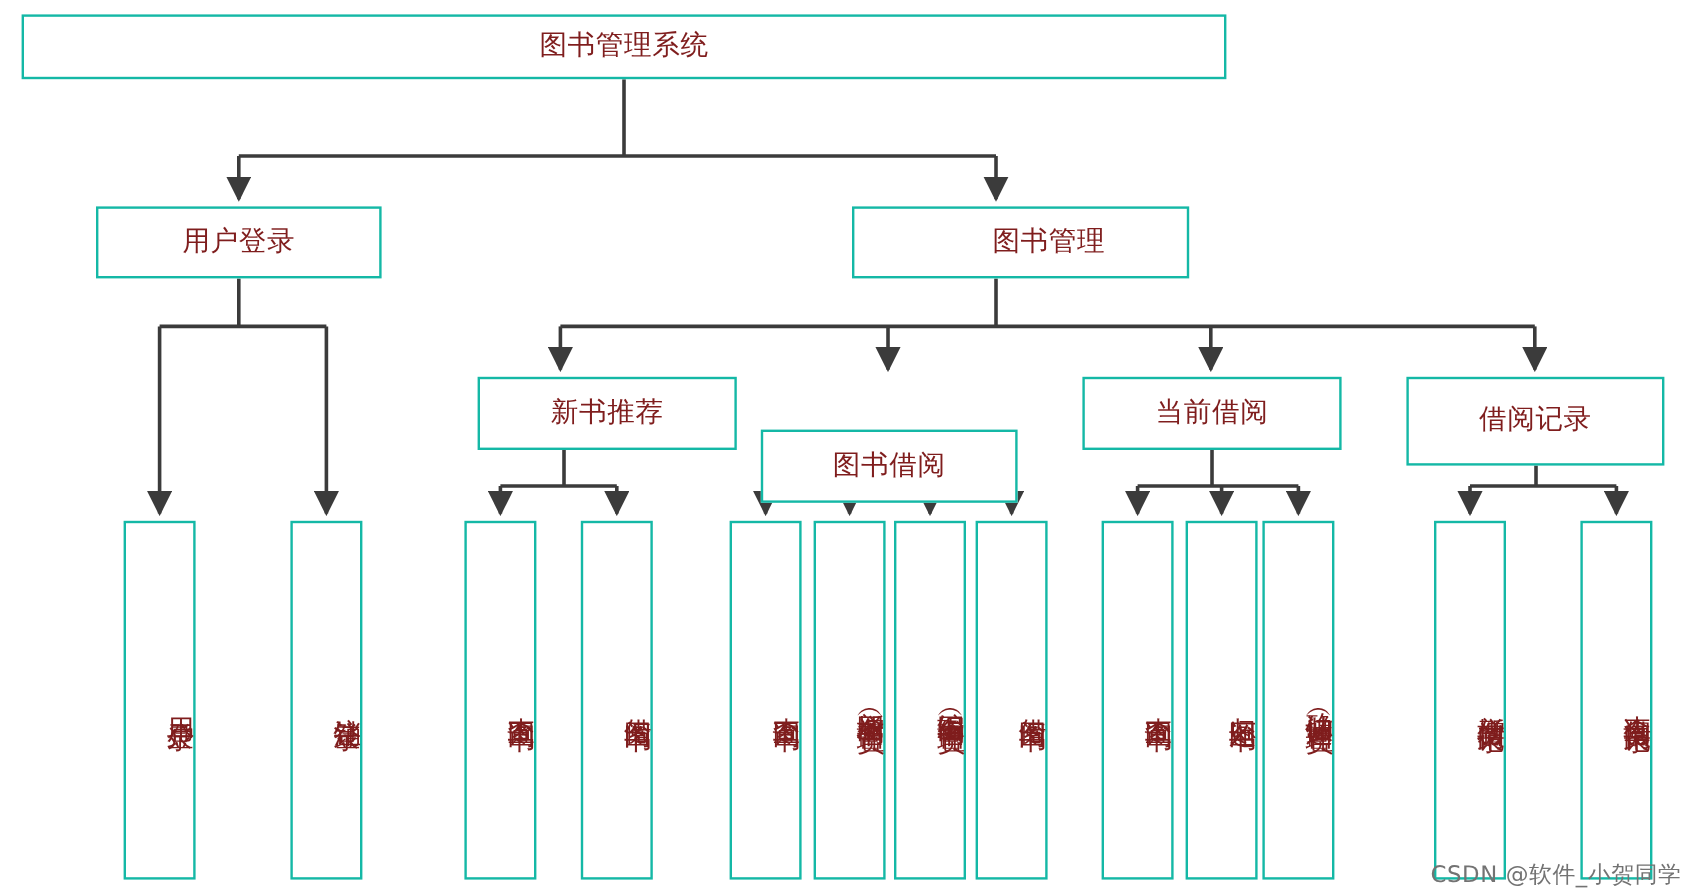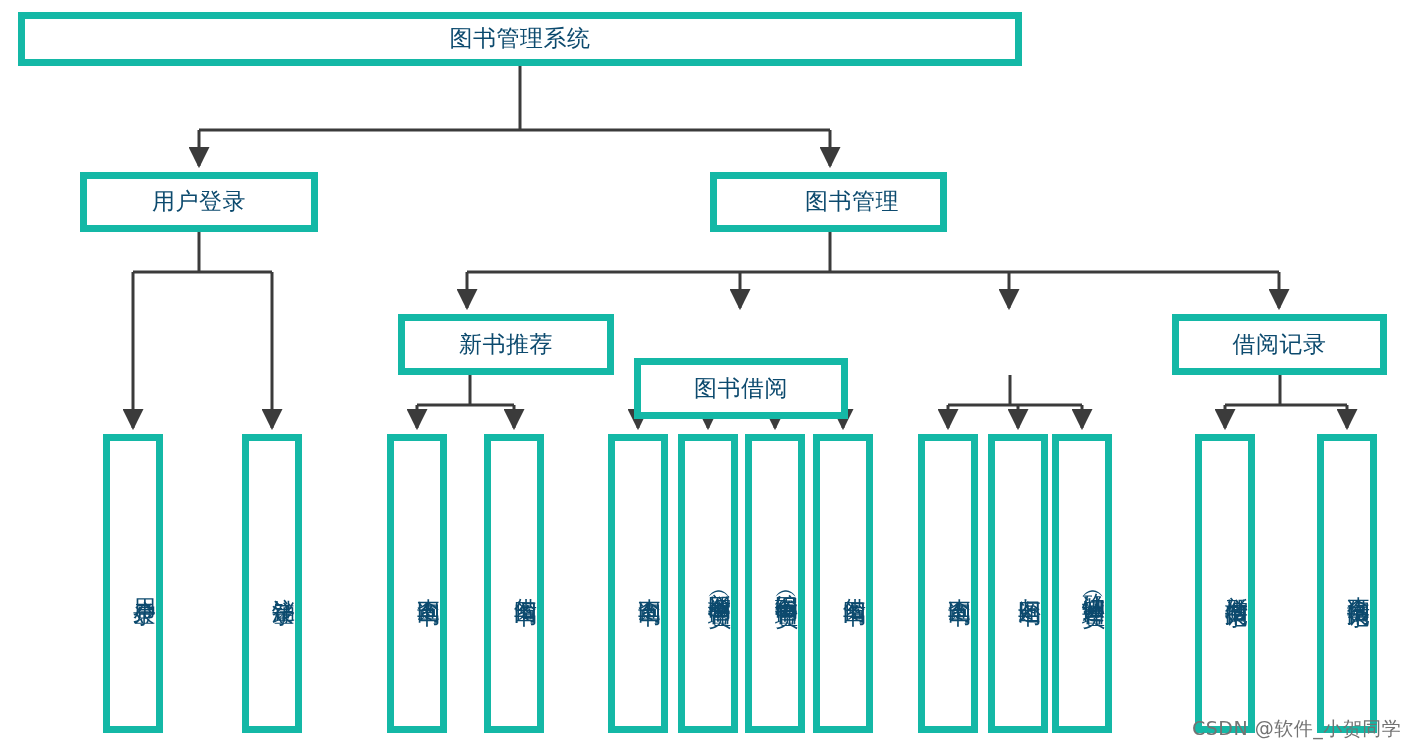--- a/index.html
+++ b/index.html
@@ -20,23 +20,23 @@
   #edges {
     position: absolute;
     left: 0;
     top: 0;
     width: 1405px;
     height: 747px;
   }
   .node {
     position: absolute;
     box-sizing: border-box;
-    border: 7px solid #14b8a6;
+    border: 2px solid #14b8a6;
     background: #ffffff;
-    color: #0c4a6e;
+    color: #7f1d1d;
     display: flex;
     align-items: center;
     justify-content: center;
     text-align: left;
   }
   .node.horiz {
     font-size: 23px;
     letter-spacing: 0.5px;
     line-height: 1.1;
   }
@@ -119,25 +119,26 @@
       <path d="M 1280 375 L 1280 405"></path>
       <path d="M 1225 405 L 1347 405"></path>
       <path d="M 1225 405 L 1225 428" marker-end="url(#arrow)"></path>
       <path d="M 1347 405 L 1347 428" marker-end="url(#arrow)"></path>
     </g>
   </svg>
 
   <div class="node horiz root" style="left: 18px; top: 12px; width: 1004px; height: 54px;">图书管理系统</div>
 
   <div class="node horiz" style="left: 80px; top: 172px; width: 238px; height: 60px;">用户登录</div>
-  <div class="node horiz" style="left: 710px; top: 172px; width: 237px; height: 60px; padding-left: 47px;">图书管理</div>
+  <div class="node horiz" style="left: 710px; top: 172px; width: 281px; height: 60px; padding-left: 47px;">图书管理</div>
 
   <div class="node horiz" style="left: 362px; top: 314px; width: 216px; height: 61px; margin-left: 36px;">新书推荐</div>
   <div class="node horiz" style="left: 634px; top: 314px; width: 214px; height: 61px; margin-top: 44px;">图书借阅</div>
-  <div class="node horiz" style="left: 1172px; top: 314px; width: 215px; height: 61px;">借阅记录</div>
+  <div class="node horiz" style="left: 902px; top: 314px; width: 216px; height: 61px;">当前借阅</div>
+  <div class="node horiz" style="left: 1172px; top: 314px; width: 215px; height: 74px;">借阅记录</div>
 
   <div class="node vert" style="left: 103px; top: 434px; width: 60px; height: 299px;">
       <span class="vtext">用户登录</span>
     </div>
   <div class="node vert" style="left: 242px; top: 434px; width: 60px; height: 299px;">
       <span class="vtext">注销登录</span>
     </div>
   <div class="node vert" style="left: 387px; top: 434px; width: 60px; height: 299px;">
       <span class="vtext">查询图书</span>
     </div>

